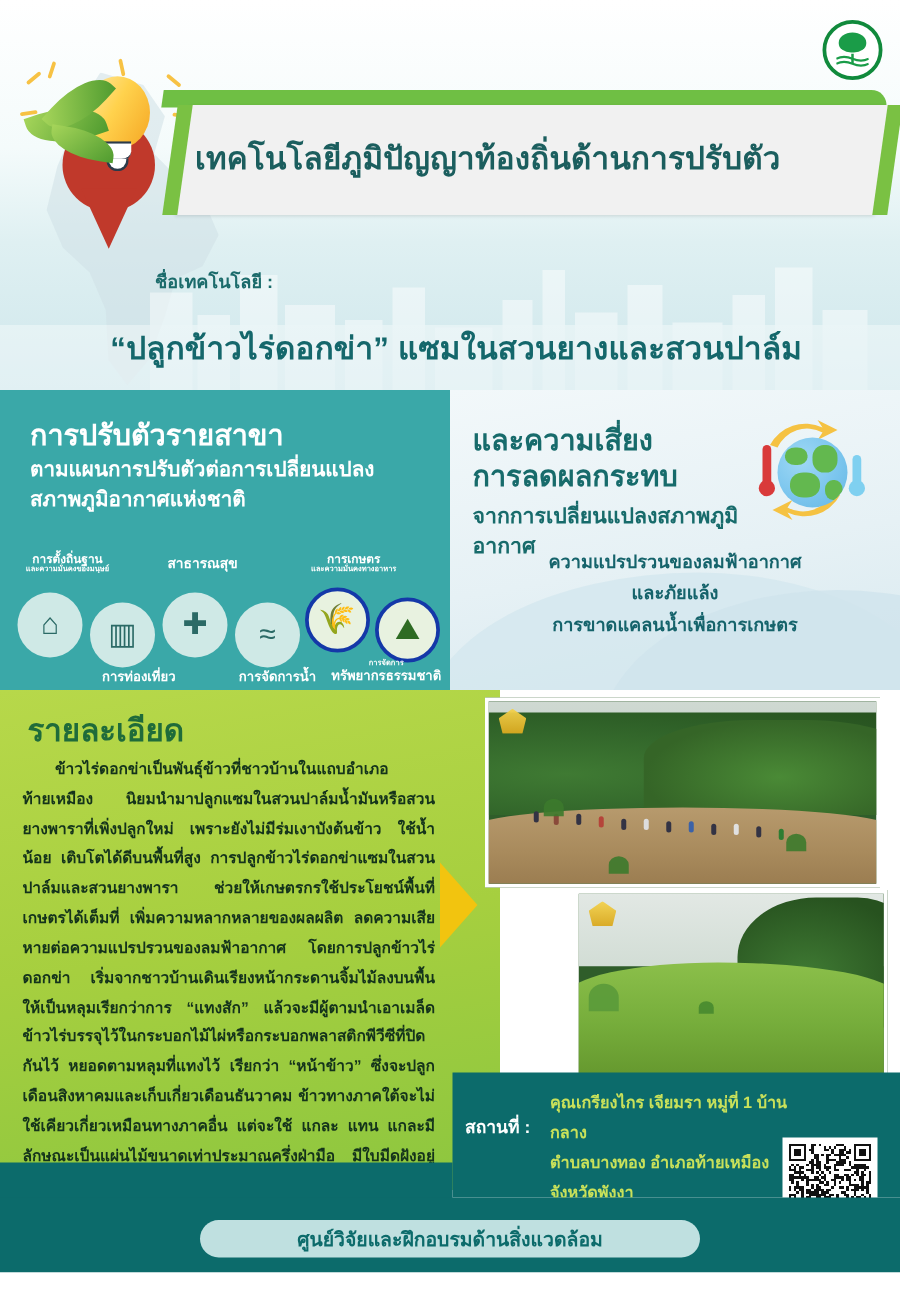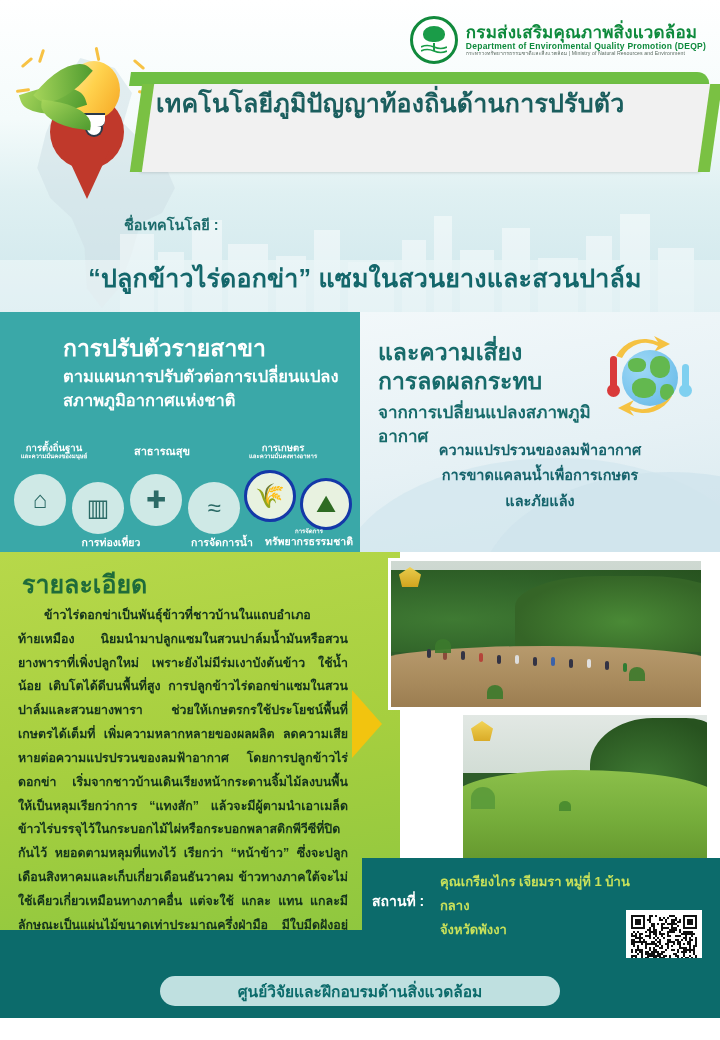--- a/index.html
+++ b/index.html
@@ -84,21 +84,21 @@
   
   .title-plate {
     position: absolute; left: 146px; top: 84px; width: 560px; height: 88px;
     background: #f1f1f1;
     transform: skewX(-8deg);
     box-shadow: 0 1px 3px rgba(0,0,0,.12);
   }
   .title-plate .edge-l { position:absolute; left:-10px; top:0; width:12px; height:88px; background:#7ac143; }
   .title-plate .edge-r { position:absolute; right:-10px; top:0; width:12px; height:88px; background:#7ac143; }
   .title-inner { position: absolute; left: 156px; top: 88px; width: 548px; height: 80px;
-    display:flex; flex-direction:row; }
+    display:flex; flex-direction:column; justify-content:center; }
   .title-line {
     font-size: 25px; font-weight: 700; color: #1b5e5e; line-height: 1.25;
     letter-spacing: .2px; white-space: nowrap;
   }
   .title-line.l2 { font-size: 23px; }
   .green-swoosh {
     position:absolute; left:130px; top:72px; width:580px; height:14px;
     background:#6fbf44; border-radius: 0 60px 0 0; transform: skewX(-8deg);
   }
 
@@ -123,21 +123,21 @@
   .mid-right .hill {
     position:absolute; left:-20px; bottom:-26px; width:420px; height:120px;
     background:#d5e7ee; border-radius: 52% 48% 0 0 / 100% 100% 0 0; opacity:.85;
   }
   .mid-right .hill2 {
     position:absolute; left:120px; bottom:-40px; width:380px; height:120px;
     background:#cfe3ec; border-radius: 50% 50% 0 0 / 100% 100% 0 0; opacity:.8;
   }
   .sec-h1 { font-size: 23px; font-weight: 700; color:#fff; line-height:1.3; }
   .sec-h2 { font-size: 16.5px; font-weight: 700; color:#fff; line-height:1.48; }
-  .mid-left .txtblock { position:absolute; left:24px; top:22px; width:320px;margin-left:39px; }
+  .mid-left .txtblock { position:absolute; left:24px; top:22px; width:320px; }
 
   .mid-right .txtblock { position:absolute; left:18px; top:26px; width:260px; }
   .r-h1 { font-size: 23px; font-weight: 700; color:#176b6b; line-height:1.28; }
   .r-h2 { font-size: 17px; font-weight: 700; color:#176b6b; line-height:1.4; margin-top:4px; }
   .risk-list {
     position:absolute; left:0; top:126px; width:360px; text-align:center;
     font-size: 14.5px; font-weight:700; color:#15636b; line-height: 1.75;
   }
   .globe-ic { position:absolute; right:28px; top:22px; width:96px; height:86px; }
   .globe {
@@ -278,25 +278,20 @@
       <div class="leaf l3"></div>
     </div>
 
     <div class="logo-wrap">
       <div class="logo-mark">
         <svg class="logo-waves" viewBox="0 0 26 10">
           <path d="M0 3 Q6 0 13 3 T26 3" stroke="#1a9c48" stroke-width="1.6" fill="none"></path>
           <path d="M0 7 Q6 4 13 7 T26 7" stroke="#1a9c48" stroke-width="1.6" fill="none"></path>
         </svg>
       </div>
-      <div class="logo-text">
-        <div class="logo-th">กรมส่งเสริมคุณภาพสิ่งแวดล้อม</div>
-        <div class="logo-en">Department of Environmental Quality Promotion (DEQP)</div>
-        <div class="logo-sub">กระทรวงทรัพยากรธรรมชาติและสิ่งแวดล้อม | Ministry of Natural Resources and Environment</div>
-      </div>
     </div>
 
     <div class="green-swoosh"></div>
     <div class="title-plate">
       <div class="edge-l"></div>
         <div class="edge-r"></div>
     </div>
     <div class="title-inner">
       <div class="title-line">เทคโนโลยีภูมิปัญญาท้องถิ่นด้านการปรับตัว</div>
     </div>
@@ -384,22 +379,22 @@
         <div class="therm" style="left:14px; top:22px; height:34px; background:#d93a3a;">
           <div class="bulbt" style="background:#d93a3a;"></div>
         </div>
         <div class="therm" style="left:86px; top:30px; height:26px; background:#7fd0f0;">
           <div class="bulbt" style="background:#7fd0f0;"></div>
         </div>
       </div>
 
       <div class="risk-list">
         <div>ความแปรปรวนของลมฟ้าอากาศ</div>
+        <div>และภัยแล้ง</div>
         <div>การขาดแคลนน้ำเพื่อการเกษตร</div>
-        <div>และภัยแล้ง</div>
       </div>
     </div>
   </div>
 
   <div class="detail">
     <div class="detail-h">รายละเอียด</div>
     <div class="detail-body">ข้าวไร่ดอกข่าเป็นพันธุ์ข้าวที่ชาวบ้านในแถบอำเภอท้ายเหมือง นิยมนำมาปลูกแซมในสวนปาล์มน้ำมันหรือสวนยางพาราที่เพิ่งปลูกใหม่ เพราะยังไม่มีร่มเงาบังต้นข้าว ใช้น้ำน้อย เติบโตได้ดีบนพื้นที่สูง การปลูกข้าวไร่ดอกข่าแซมในสวนปาล์มและสวนยางพารา ช่วยให้เกษตรกรใช้ประโยชน์พื้นที่เกษตรได้เต็มที่ เพิ่มความหลากหลายของผลผลิต ลดความเสียหายต่อความแปรปรวนของลมฟ้าอากาศ โดยการปลูกข้าวไร่ดอกข่า เริ่มจากชาวบ้านเดินเรียงหน้ากระดานจิ้มไม้ลงบนพื้นให้เป็นหลุมเรียกว่าการ “แทงสัก” แล้วจะมีผู้ตามนำเอาเมล็ดข้าวไร่บรรจุไว้ในกระบอกไม้ไผ่หรือกระบอกพลาสติกพีวีซีที่ปิดกันไว้ หยอดตามหลุมที่แทงไว้ เรียกว่า “หน้าข้าว” ซึ่งจะปลูกเดือนสิงหาคมและเก็บเกี่ยวเดือนธันวาคม ข้าวทางภาคใต้จะไม่ใช้เคียวเกี่ยวเหมือนทางภาคอื่น แต่จะใช้ แกละ แทน แกละมีลักษณะเป็นแผ่นไม้ขนาดเท่าประมาณครึ่งฝ่ามือ มีใบมีดฝังอยู่ การเกี่ยวจะเก็บทีละรวงมาทำ</div>
   </div>
   <div class="yellow-arrow"></div>
 
@@ -434,20 +429,21 @@
     <div class="palm" style="left:8px;  top:72px; width:24px; height:22px; background:#5a9a3a;"></div>
     <div class="palm" style="left:96px; top:86px; width:12px; height:10px; background:#47892f;"></div>
     <div class="ph-badge"></div>
   </div>
 
   <div class="teal-strip"></div>
   <div class="locbar">
     <div class="loc-label">สถานที่ :</div>
     <div class="loc-lines">
       <div>คุณเกรียงไกร เจียมรา  หมู่ที่ 1 บ้านกลาง</div>
+      <div>ตำบลบางทอง อำเภอท้ายเหมือง</div>
       <div>จังหวัดพังงา</div>
     </div>
     <div class="qr">
       <svg class="qrimg" viewBox="0 0 33 33" shape-rendering="crispEdges">
         <rect width="33" height="33" fill="#fff"></rect>
         <g fill="#111" id="qr-cells">
             <rect x="9" y="0" width="1" height="1"></rect>
             <rect x="10" y="0" width="1" height="1"></rect>
             <rect x="12" y="0" width="1" height="1"></rect>
             <rect x="19" y="0" width="1" height="1"></rect>

